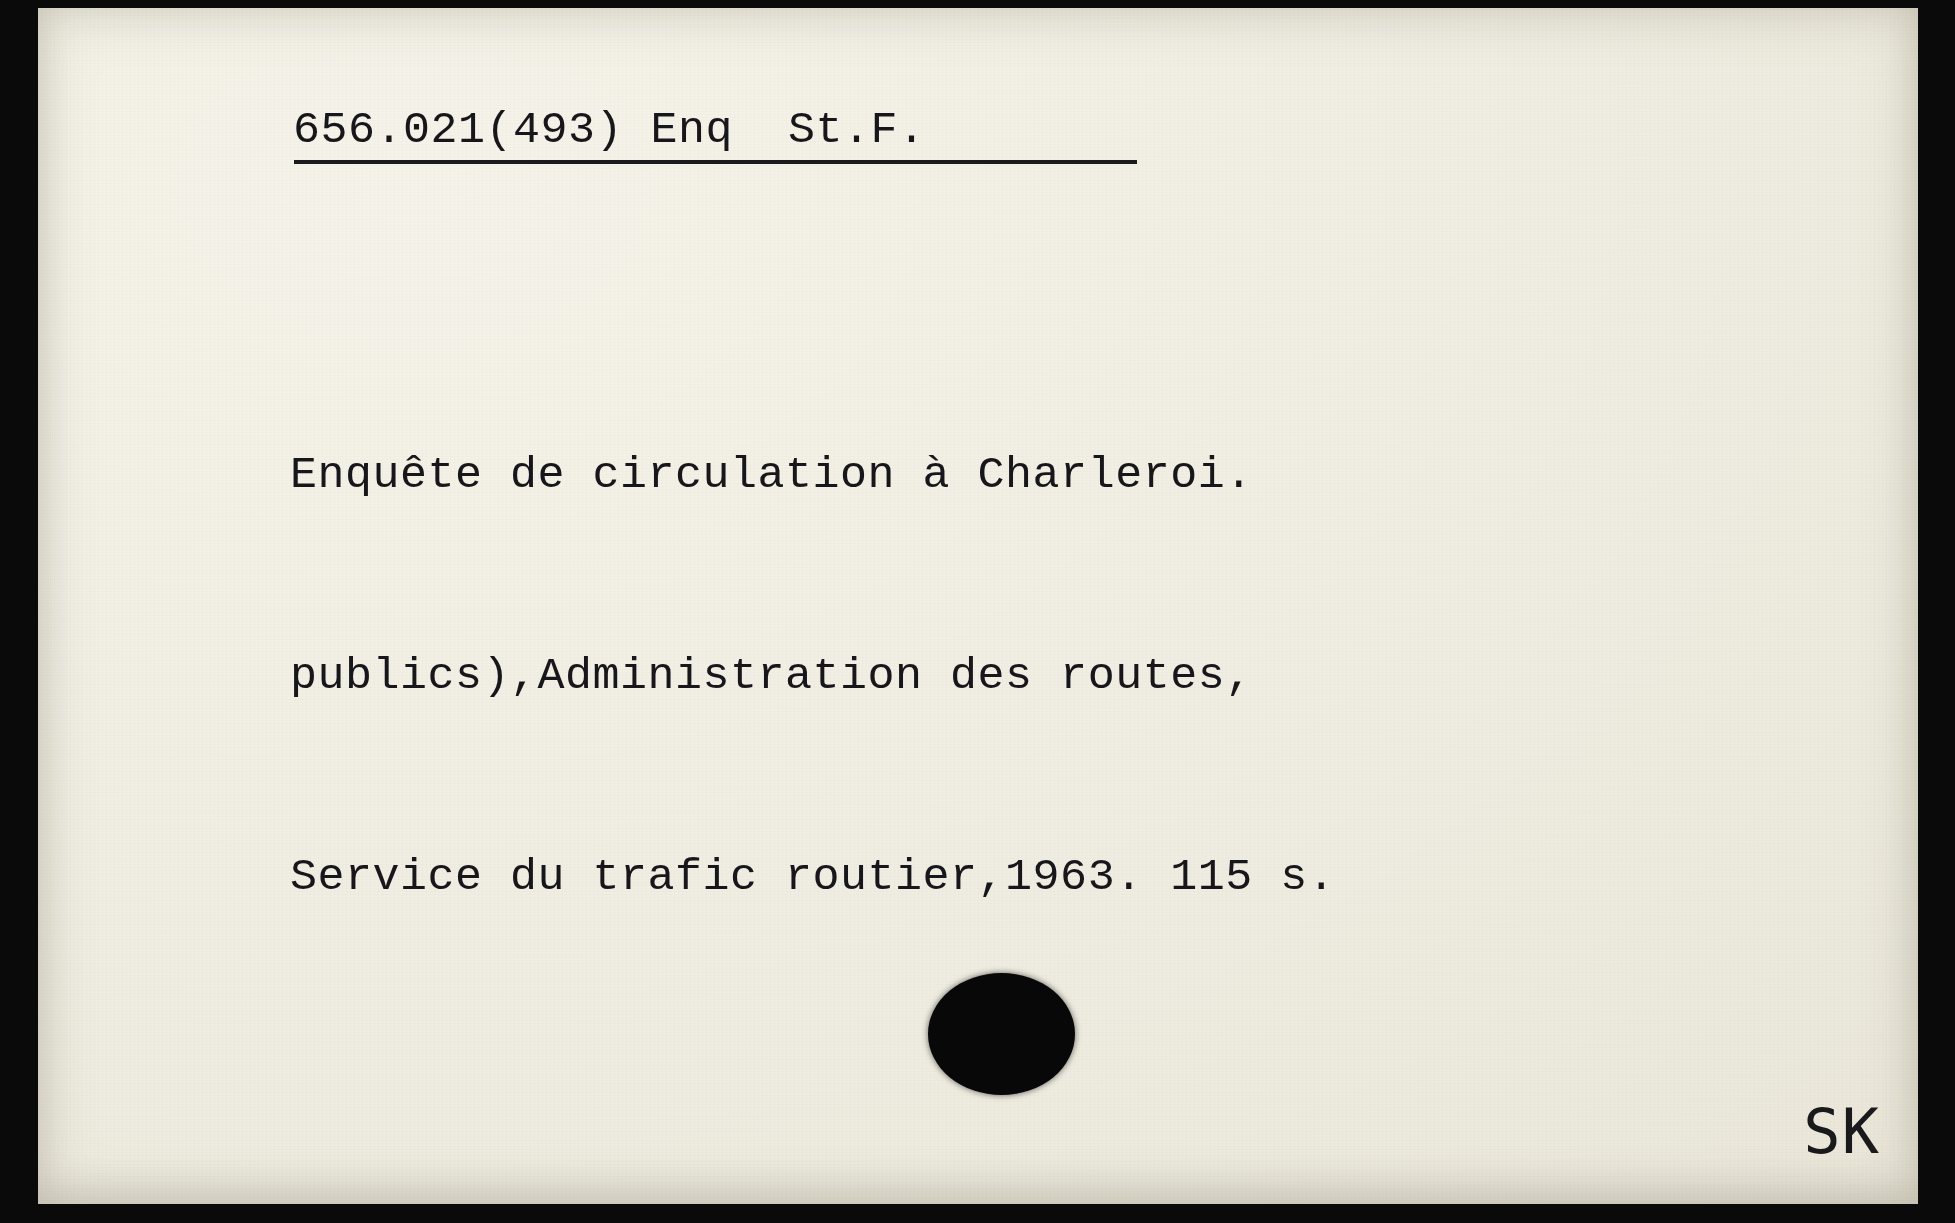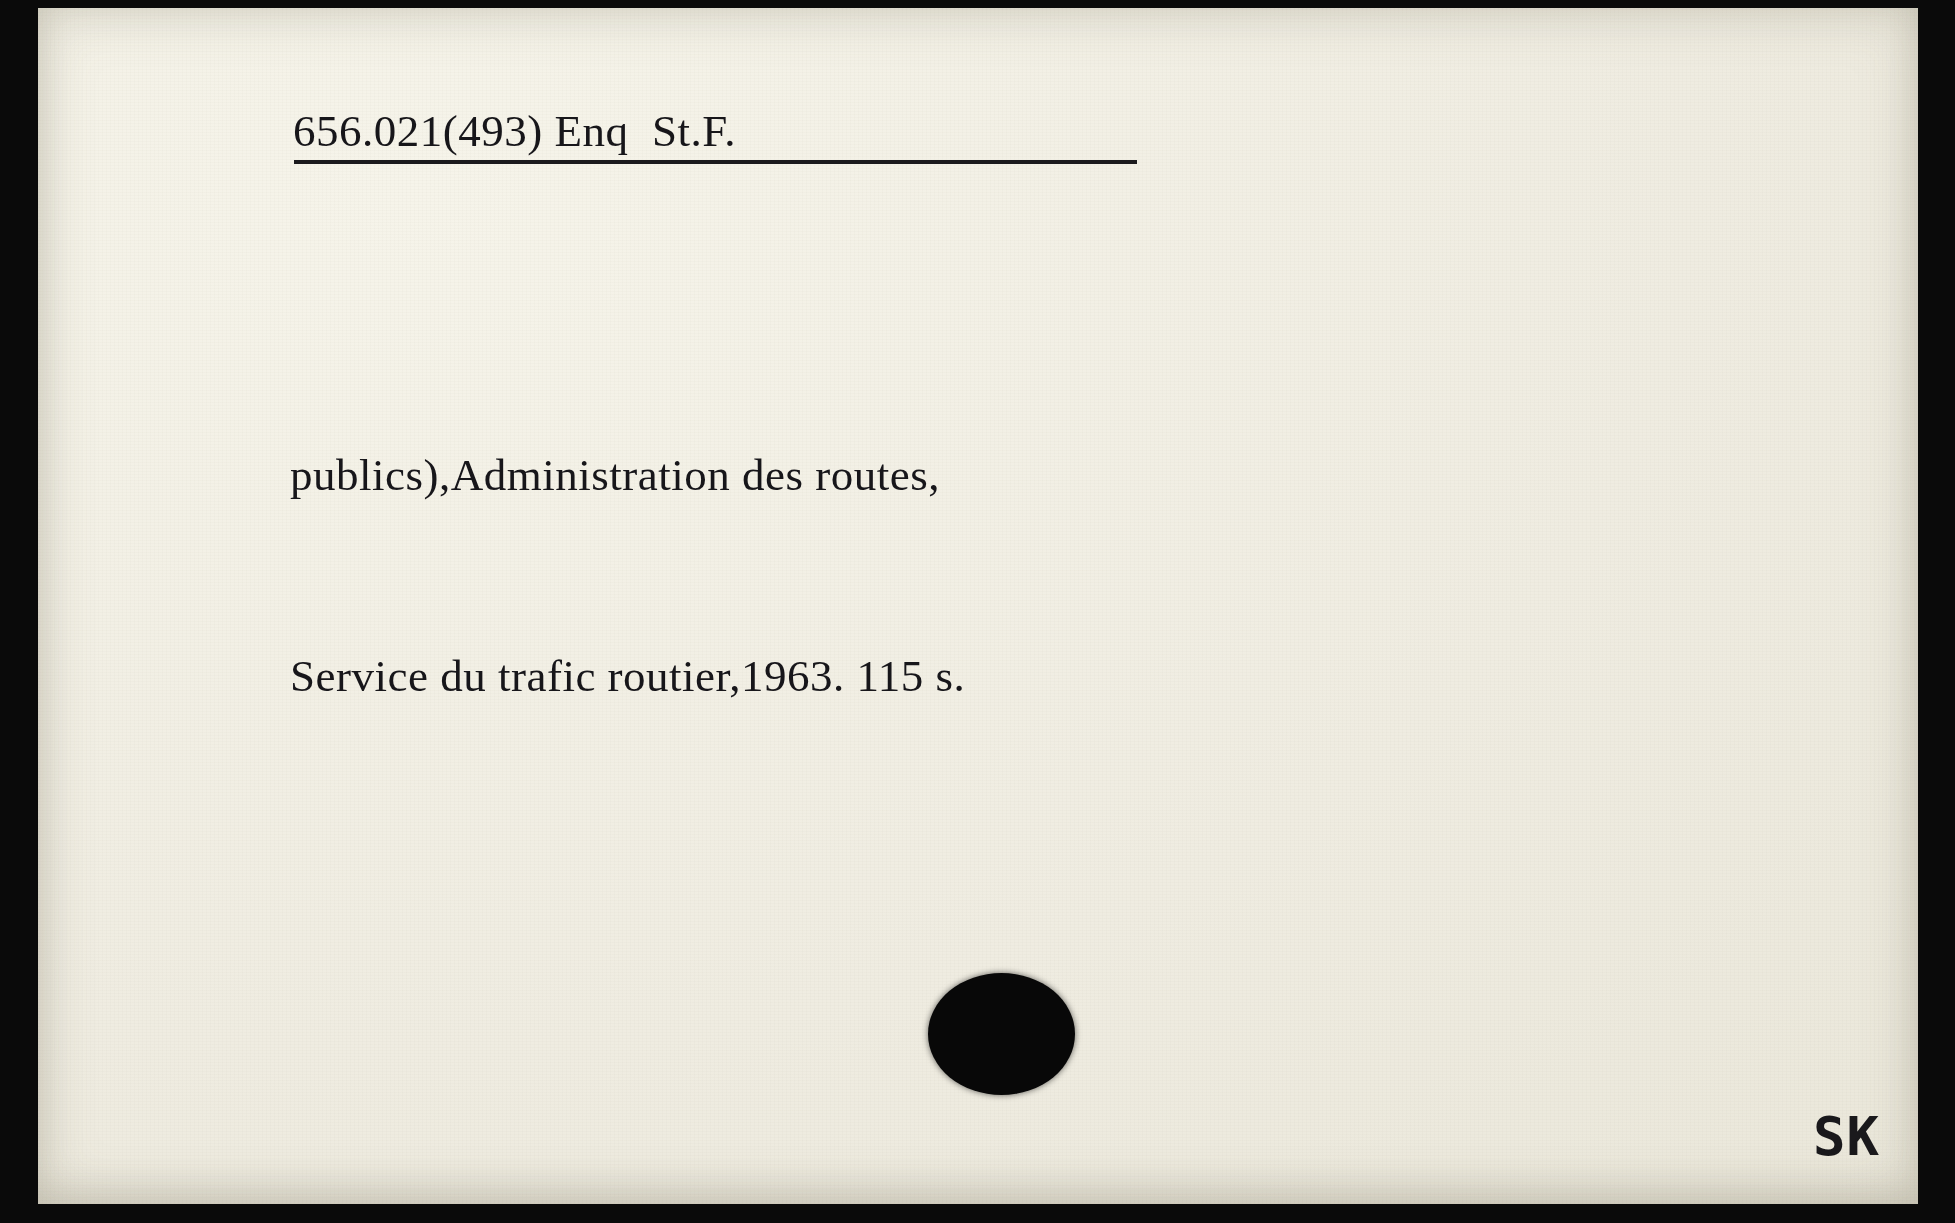--- a/index.html
+++ b/index.html
@@ -43,21 +43,21 @@
     position: absolute;
     inset: 0;
     background:
       repeating-linear-gradient(0deg, rgba(160,155,135,0.035) 0px, rgba(160,155,135,0.035) 1px, rgba(255,255,255,0) 1px, rgba(255,255,255,0) 3px),
       repeating-linear-gradient(90deg, rgba(150,145,125,0.03) 0px, rgba(150,145,125,0.03) 1px, rgba(255,255,255,0) 1px, rgba(255,255,255,0) 4px);
     pointer-events: none;
   }
 
   .typed {
     color: #17161a;
-    font-family: Liberation Serif, serif;
+    font-family: Liberation Mono, monospace;
     white-space: pre;
     letter-spacing: 0.5px;
   }
 
   
   #call-number-line {
     position: absolute;
     left: 255px;
     top: 95px;
     font-size: 45px;
@@ -96,22 +96,22 @@
     border-radius: 50% / 50%;
     background: #080808;
     box-shadow: 0 0 6px rgba(0,0,0,0.6);
   }
 
   
   #sk-stamp {
     position: absolute;
     right: 38px;
     bottom: 36px;
-    font-size: 54px;
-    font-weight: bold;
+    font-size: 62px;
+    font-weight: normal;
     letter-spacing: 1px;
     color: #1a191c;
     font-family: "DejaVu Sans Mono", monospace;
   }
 
   
   #edge-shade {
     position: absolute;
     inset: 0;
     pointer-events: none;
@@ -126,20 +126,21 @@
 <div id="card-photo">
 
   <div id="catalogue-card">
 
     <div id="paper-grain"></div>
 
     <div id="call-number-line" class="typed">656.021(493) Enq  St.F.</div>
     <div id="call-number-underline"></div>
 
     <div id="description-block" class="typed">
+      <span class="line">Enquête de circulation à Charleroi.</span>
       <span class="line">publics),Administration des routes,</span>
       <span class="line">Service du trafic routier,1963. 115 s.</span>
     </div>
 
     <div id="punch-hole"></div>
 
     <div id="sk-stamp">SK</div>
 
     <div id="edge-shade"></div>
   </div>

